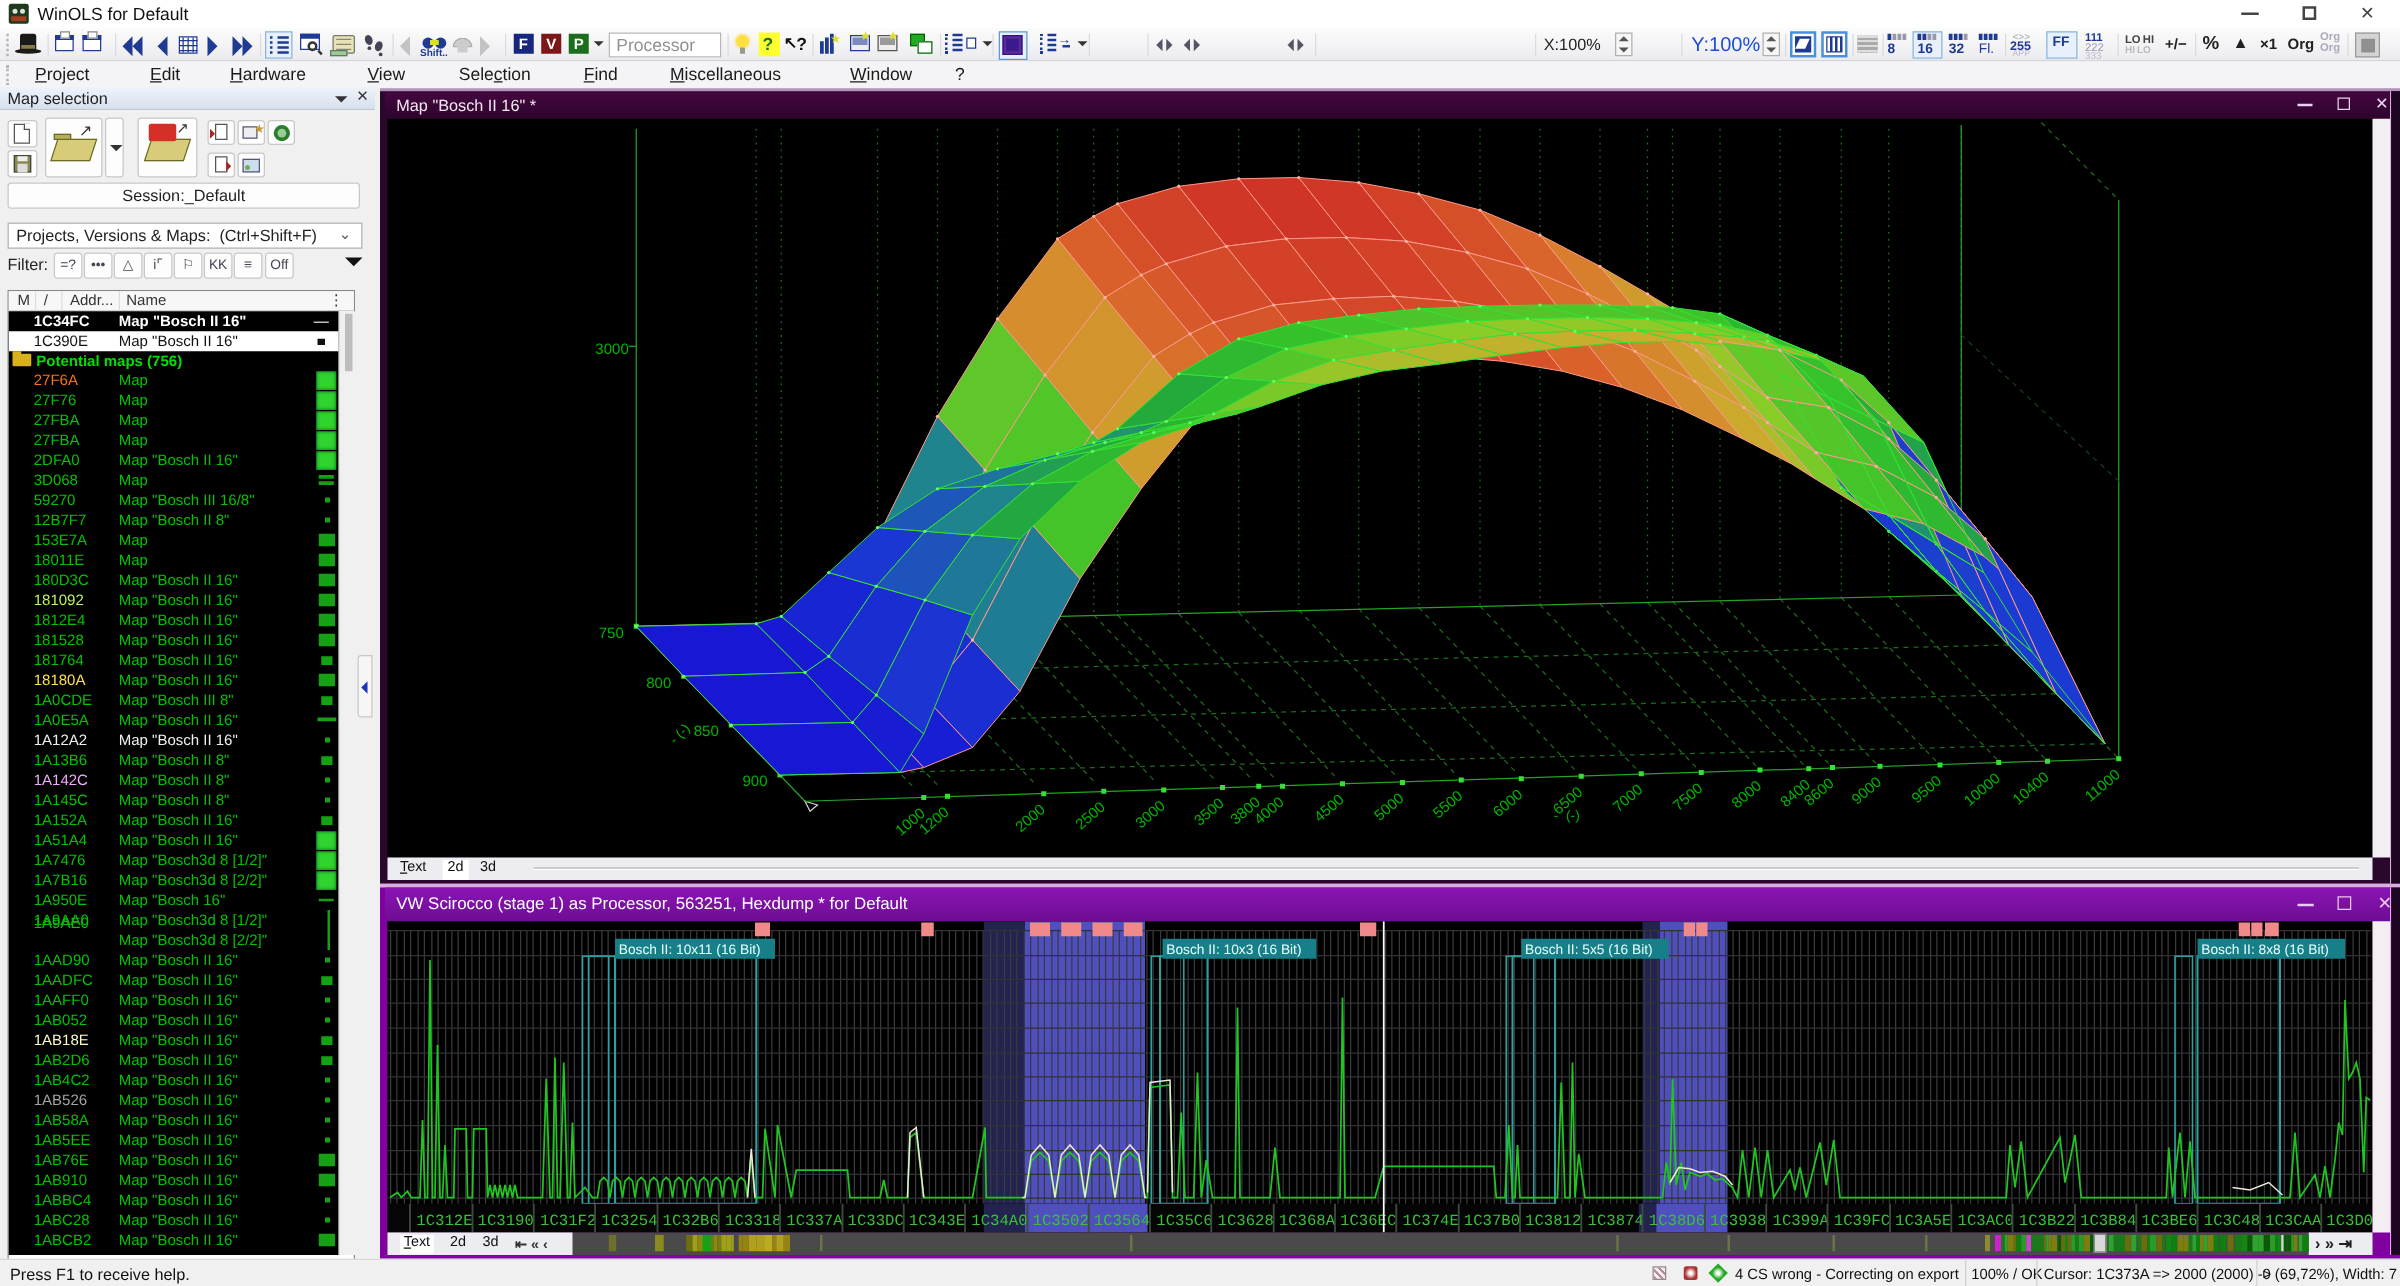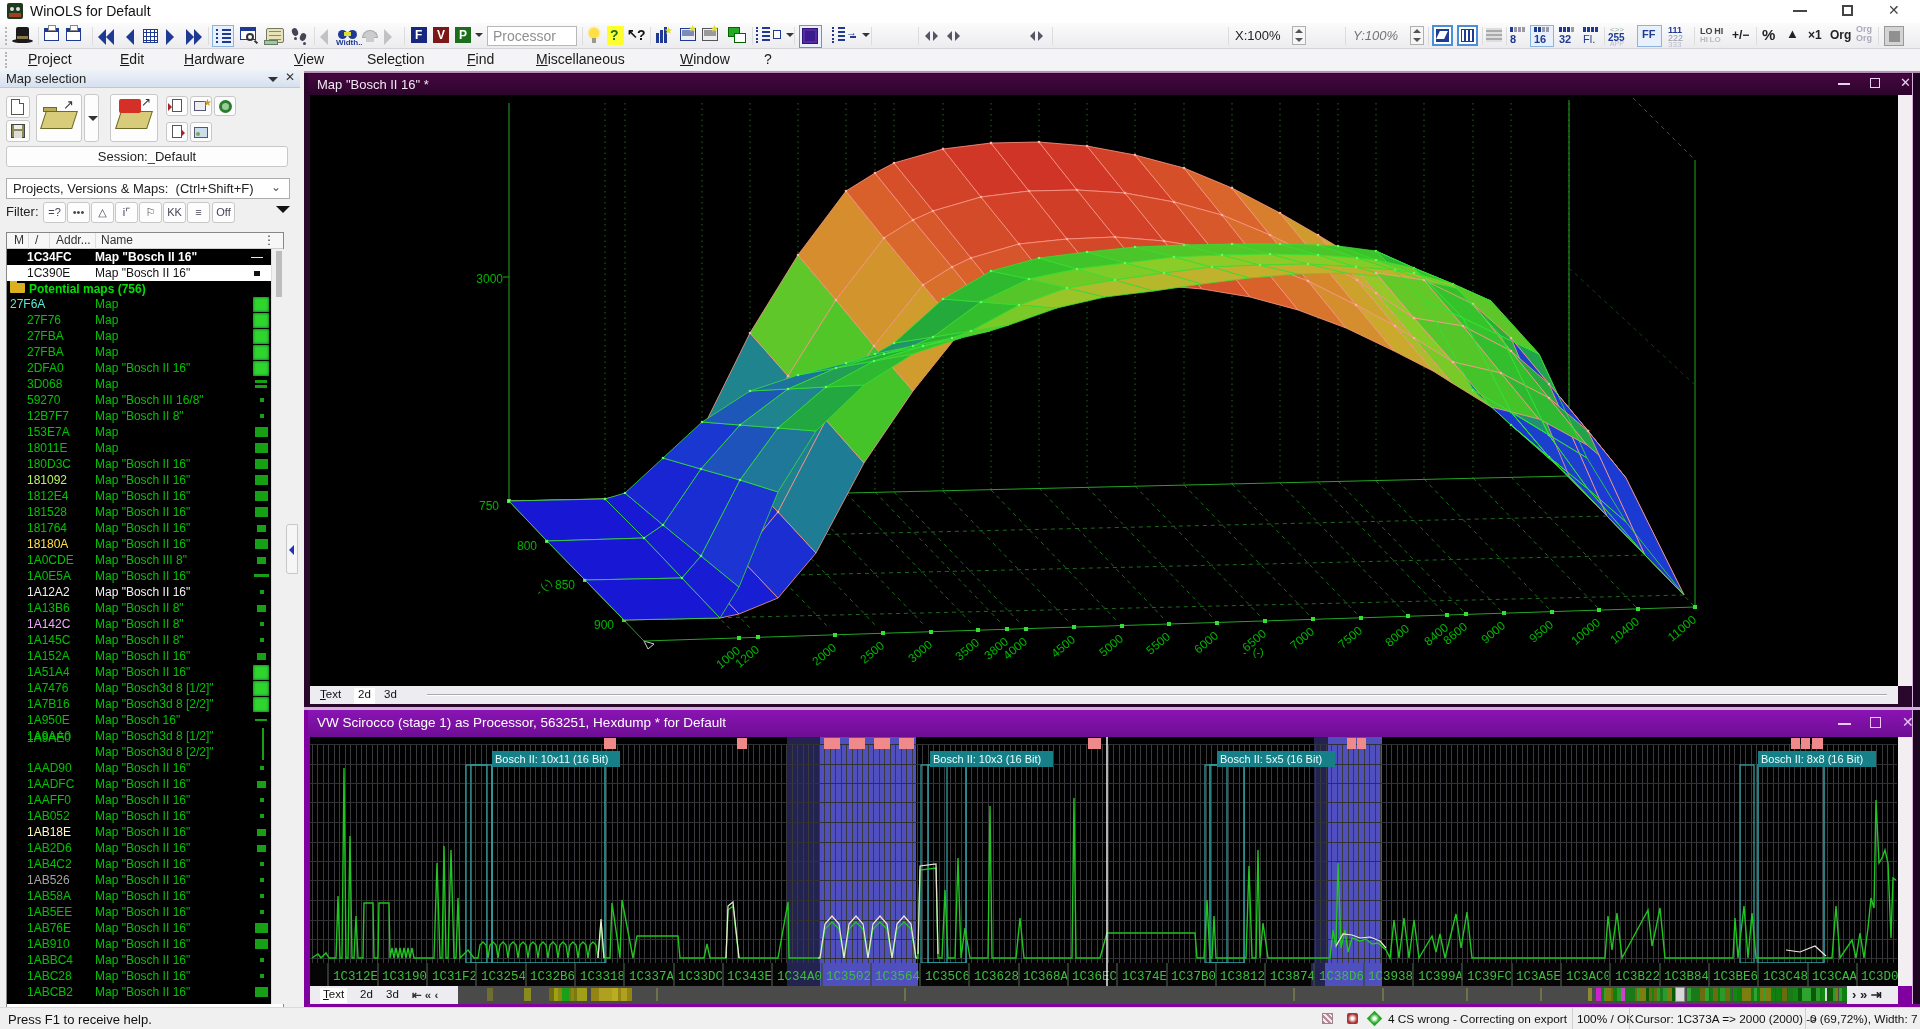--- a/index.html
+++ b/index.html
@@ -61,21 +61,21 @@
     <i style="position:absolute;left:269px;top:39px;width:12px;height:1px;background:#887"></i>
     <i style="position:absolute;left:264px;top:40px;width:14px;height:5px;background:#9c9; border:1px solid #676"></i>
     <i style="position:absolute;left:292px;top:28px;width:6px;height:8px;background:#445;border-radius:50%;transform:rotate(-20deg)"></i>
     <i style="position:absolute;left:300px;top:33px;width:6px;height:8px;background:#445;border-radius:50%;transform:rotate(20deg)"></i>
     <i style="position:absolute;left:294px;top:37px;width:3px;height:3px;background:#445;border-radius:50%"></i>
     <i style="position:absolute;left:303px;top:42px;width:3px;height:3px;background:#445;border-radius:50%"></i>
     <i style="position:absolute;left:320px;top:29px;width:0;height:0;border-top:8px solid transparent;border-bottom:8px solid transparent;border-right:8px solid #c2c2c2;"></i>
     <i style="position:absolute;left:338px;top:30px;width:9px;height:9px;background:#1f3a93;border-radius:50%"></i>
     <i style="position:absolute;left:348px;top:30px;width:9px;height:9px;background:#1f3a93;border-radius:50%"></i>
     <i style="position:absolute;left:344px;top:32px;width:7px;height:4px;background:#dd3"></i>
-    <span style="position:absolute;left:336px;top:38px;font-size:8px;color:#1f3a93;font-weight:bold;">Width..</span>
+    <span style="position:absolute;left:336px;top:38px;font-size:8px;color:#1f3a93;font-weight:bold;">Shift..</span>
     <i style="position:absolute;left:362px;top:30px;width:16px;height:8px;background:#ccc;border-radius:8px 8px 0 0;border:1px solid #aaa"></i>
     <i style="position:absolute;left:366px;top:36px;width:8px;height:6px;background:#ccc"></i>
     <i style="position:absolute;left:384px;top:29px;width:0;height:0;border-top:8px solid transparent;border-bottom:8px solid transparent;border-left:8px solid #c2c2c2;"></i>
     <i style="position:absolute;left:411px;top:27px;width:16px;height:16px;background:#17277d"></i>
     <span style="position:absolute;left:415px;top:28px;font-size:12px;color:#fff;font-weight:bold;">F</span>
     <i style="position:absolute;left:433px;top:27px;width:16px;height:16px;background:#7d1717"></i>
     <span style="position:absolute;left:437px;top:28px;font-size:12px;color:#fff;font-weight:bold;">V</span>
     <i style="position:absolute;left:455px;top:27px;width:16px;height:16px;background:#1b6e1b"></i>
     <span style="position:absolute;left:459px;top:28px;font-size:12px;color:#fff;font-weight:bold;">P</span>
     <i style="position:absolute;left:475px;top:33px;width:0;height:0;border-left:4px solid transparent;border-right:4px solid transparent;border-top:4px solid #333;"></i>
@@ -120,21 +120,21 @@
     <i style="position:absolute;left:925px;top:31px;width:0;height:0;border-top:5px solid transparent;border-bottom:5px solid transparent;border-right:5px solid #556;"></i>
     <i style="position:absolute;left:933px;top:31px;width:0;height:0;border-top:5px solid transparent;border-bottom:5px solid transparent;border-left:5px solid #556;"></i>
     <i style="position:absolute;left:947px;top:31px;width:0;height:0;border-top:5px solid transparent;border-bottom:5px solid transparent;border-right:5px solid #556;"></i>
     <i style="position:absolute;left:955px;top:31px;width:0;height:0;border-top:5px solid transparent;border-bottom:5px solid transparent;border-left:5px solid #556;"></i>
     <i style="position:absolute;left:1030px;top:31px;width:0;height:0;border-top:5px solid transparent;border-bottom:5px solid transparent;border-right:5px solid #556;"></i>
     <i style="position:absolute;left:1038px;top:31px;width:0;height:0;border-top:5px solid transparent;border-bottom:5px solid transparent;border-left:5px solid #556;"></i>
     <span style="position:absolute;left:1235px;top:28px;font-size:13px;color:#222;font-weight:normal;">X:100%</span>
     <i style="position:absolute;left:1292px;top:26px;width:14px;height:19px;background:#f6f6f6;border:1px solid #b0b0b0"></i>
     <i style="position:absolute;left:1295px;top:29px;width:0;height:0;border-left:4px solid transparent;border-right:4px solid transparent;border-bottom:4px solid #555;"></i>
     <i style="position:absolute;left:1295px;top:38px;width:0;height:0;border-left:4px solid transparent;border-right:4px solid transparent;border-top:4px solid #555;"></i>
-    <span style="position:absolute;left:1353px;top:28px;font-size:13px;color:#737373;font-weight:normal;font-style:italic;">Y:100%</span>
+    <span style="position:absolute;left:1353px;top:28px;font-size:16px;color:#1d4ed8;font-weight:normal;">Y:100%</span>
     <i style="position:absolute;left:1410px;top:26px;width:14px;height:19px;background:#f6f6f6;border:1px solid #b0b0b0"></i>
     <i style="position:absolute;left:1413px;top:29px;width:0;height:0;border-left:4px solid transparent;border-right:4px solid transparent;border-bottom:4px solid #555;"></i>
     <i style="position:absolute;left:1413px;top:38px;width:0;height:0;border-left:4px solid transparent;border-right:4px solid transparent;border-top:4px solid #555;"></i>
     <i style="position:absolute;left:1432px;top:25px;width:21px;height:21px;background:#fff;border:2px solid #4a90d9"></i>
     <i style="position:absolute;left:1436px;top:29px;width:13px;height:13px;background:#1f3a93"></i>
     <i style="position:absolute;left:1438px;top:31px;width:8px;height:8px;background:#fff;transform:skewX(-25deg)"></i>
     <i style="position:absolute;left:1457px;top:25px;width:21px;height:21px;background:#fff;border:2px solid #4a90d9"></i>
     <i style="position:absolute;left:1461px;top:29px;width:13px;height:13px;background:#1f3a93"></i>
     <i style="position:absolute;left:1462px;top:30px;width:2px;height:11px;background:#fff"></i>
     <i style="position:absolute;left:1466px;top:30px;width:2px;height:11px;background:#fff"></i>
@@ -311,21 +311,21 @@
 <div class="abs" style="left:20px;top:1px;color:#fff;font-weight:bold">1C34FC</div>
 <div class="abs" style="left:88px;top:1px;color:#fff;font-weight:bold">Map "Bosch II 16"</div>
 <div class="abs" style="left:244px;top:1px;color:#fff">—</div>
 <div class="abs" style="left:0;top:16px;width:264px;height:16px;background:#fff"></div>
 <div class="abs" style="left:20px;top:17px;color:#111">1C390E</div>
 <div class="abs" style="left:88px;top:17px;color:#111">Map "Bosch II 16"</div>
 <i style="position:absolute;left:247px;top:22px;width:6px;height:5px;background:#111"></i>
 <i style="position:absolute;left:3px;top:34px;width:15px;height:10px;background:#d8b020;border-radius:1px"></i>
     <i style="position:absolute;left:3px;top:32px;width:7px;height:3px;background:#d8b020"></i>
 <div class="abs" style="left:22px;top:33px;color:#00e000;font-weight:bold">Potential maps (756)</div>
-<div style="position:absolute;left:3px;top:48px;color:#5eead4">27F6A</div>
+<div style="position:absolute;left:20px;top:48px;color:#f97316">27F6A</div>
     <div style="position:absolute;left:88px;top:48px;color:#00c400">Map</div>
     <i style="position:absolute;left:246px;top:48px;width:16px;height:15px;background:#2fd42f;box-shadow:inset 0 0 3px #052"></i>
     <div style="position:absolute;left:20px;top:64px;color:#00c400">27F76</div>
     <div style="position:absolute;left:88px;top:64px;color:#00c400">Map</div>
     <i style="position:absolute;left:246px;top:64px;width:16px;height:15px;background:#2fd42f;box-shadow:inset 0 0 3px #052"></i>
     <div style="position:absolute;left:20px;top:80px;color:#00c400">27FBA</div>
     <div style="position:absolute;left:88px;top:80px;color:#00c400">Map</div>
     <i style="position:absolute;left:246px;top:80px;width:16px;height:15px;background:#2fd42f;box-shadow:inset 0 0 3px #052"></i>
     <div style="position:absolute;left:20px;top:96px;color:#00c400">27FBA</div>
     <div style="position:absolute;left:88px;top:96px;color:#00c400">Map</div>

